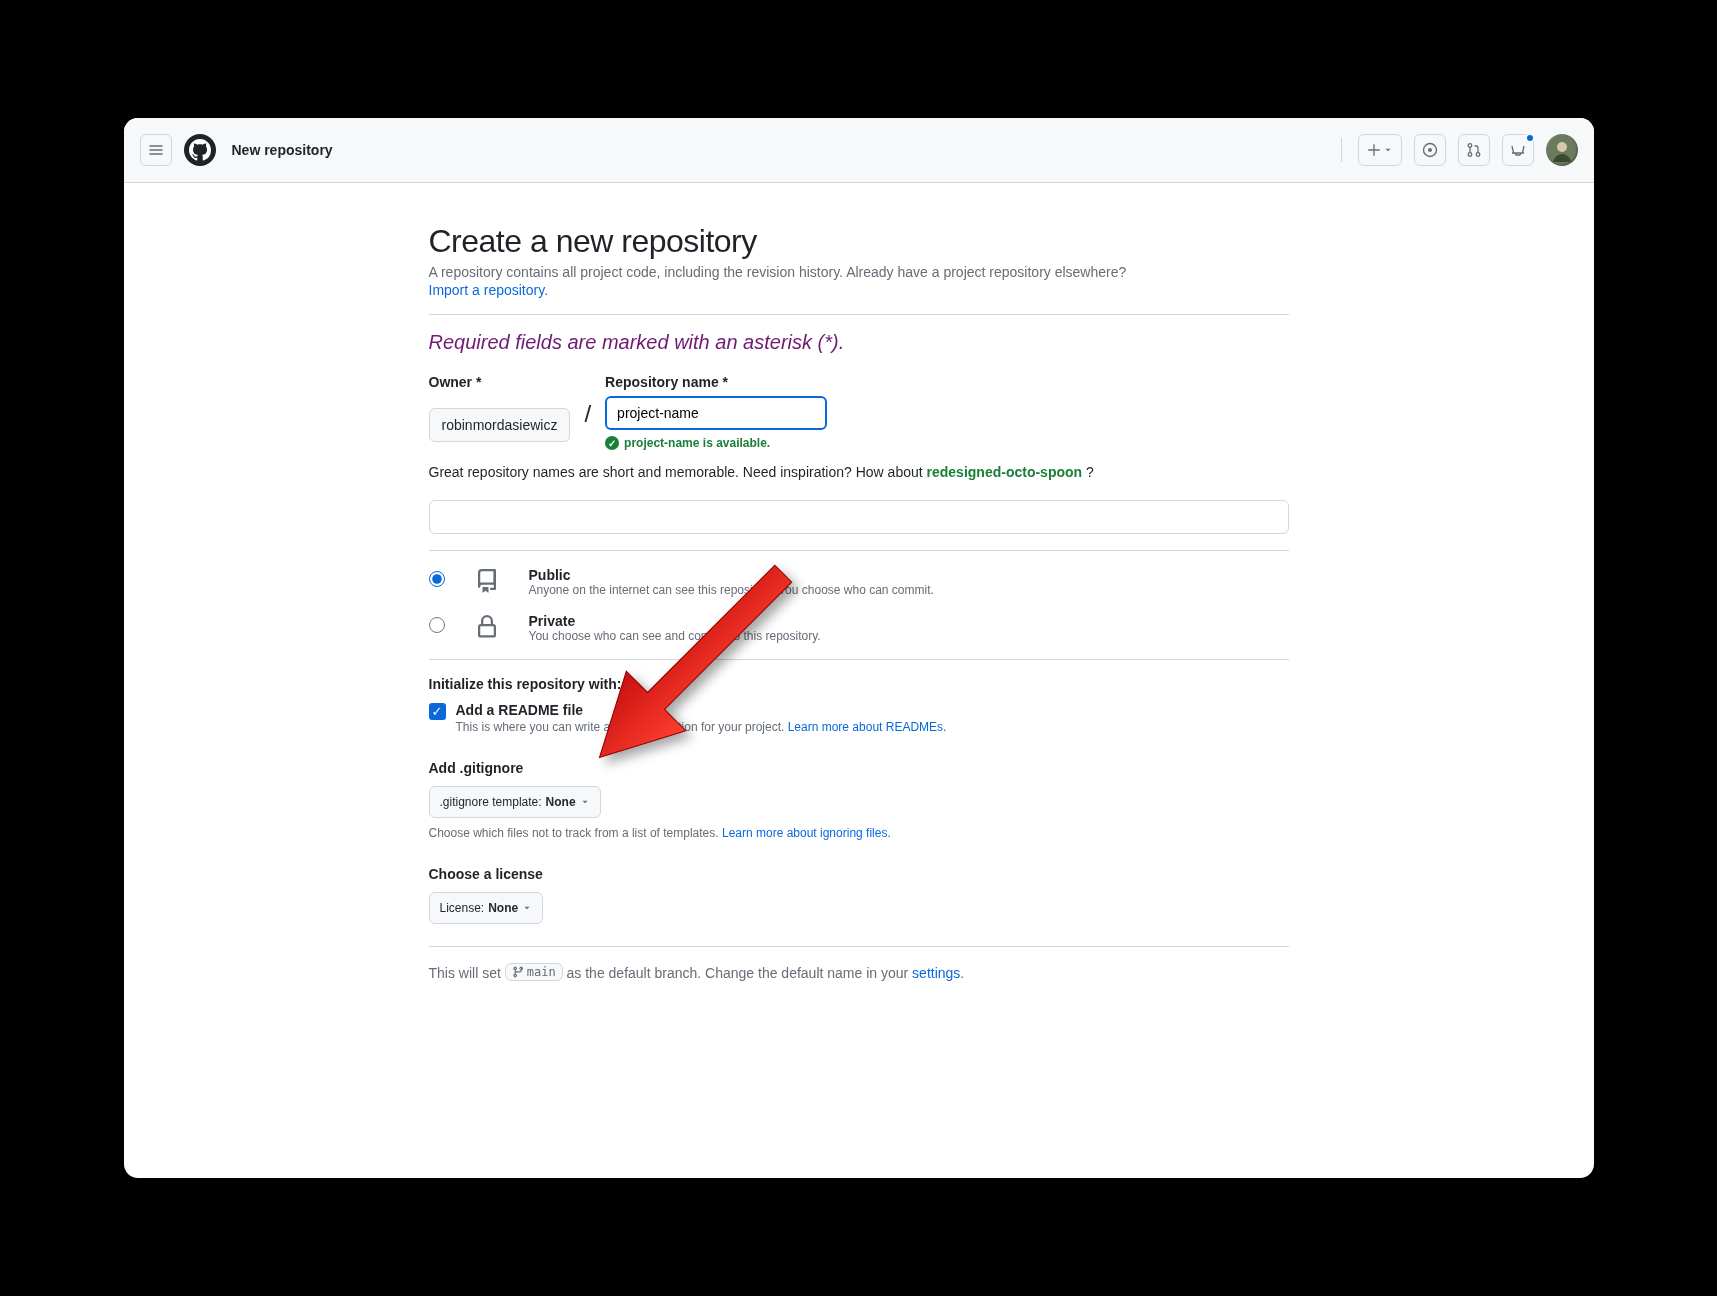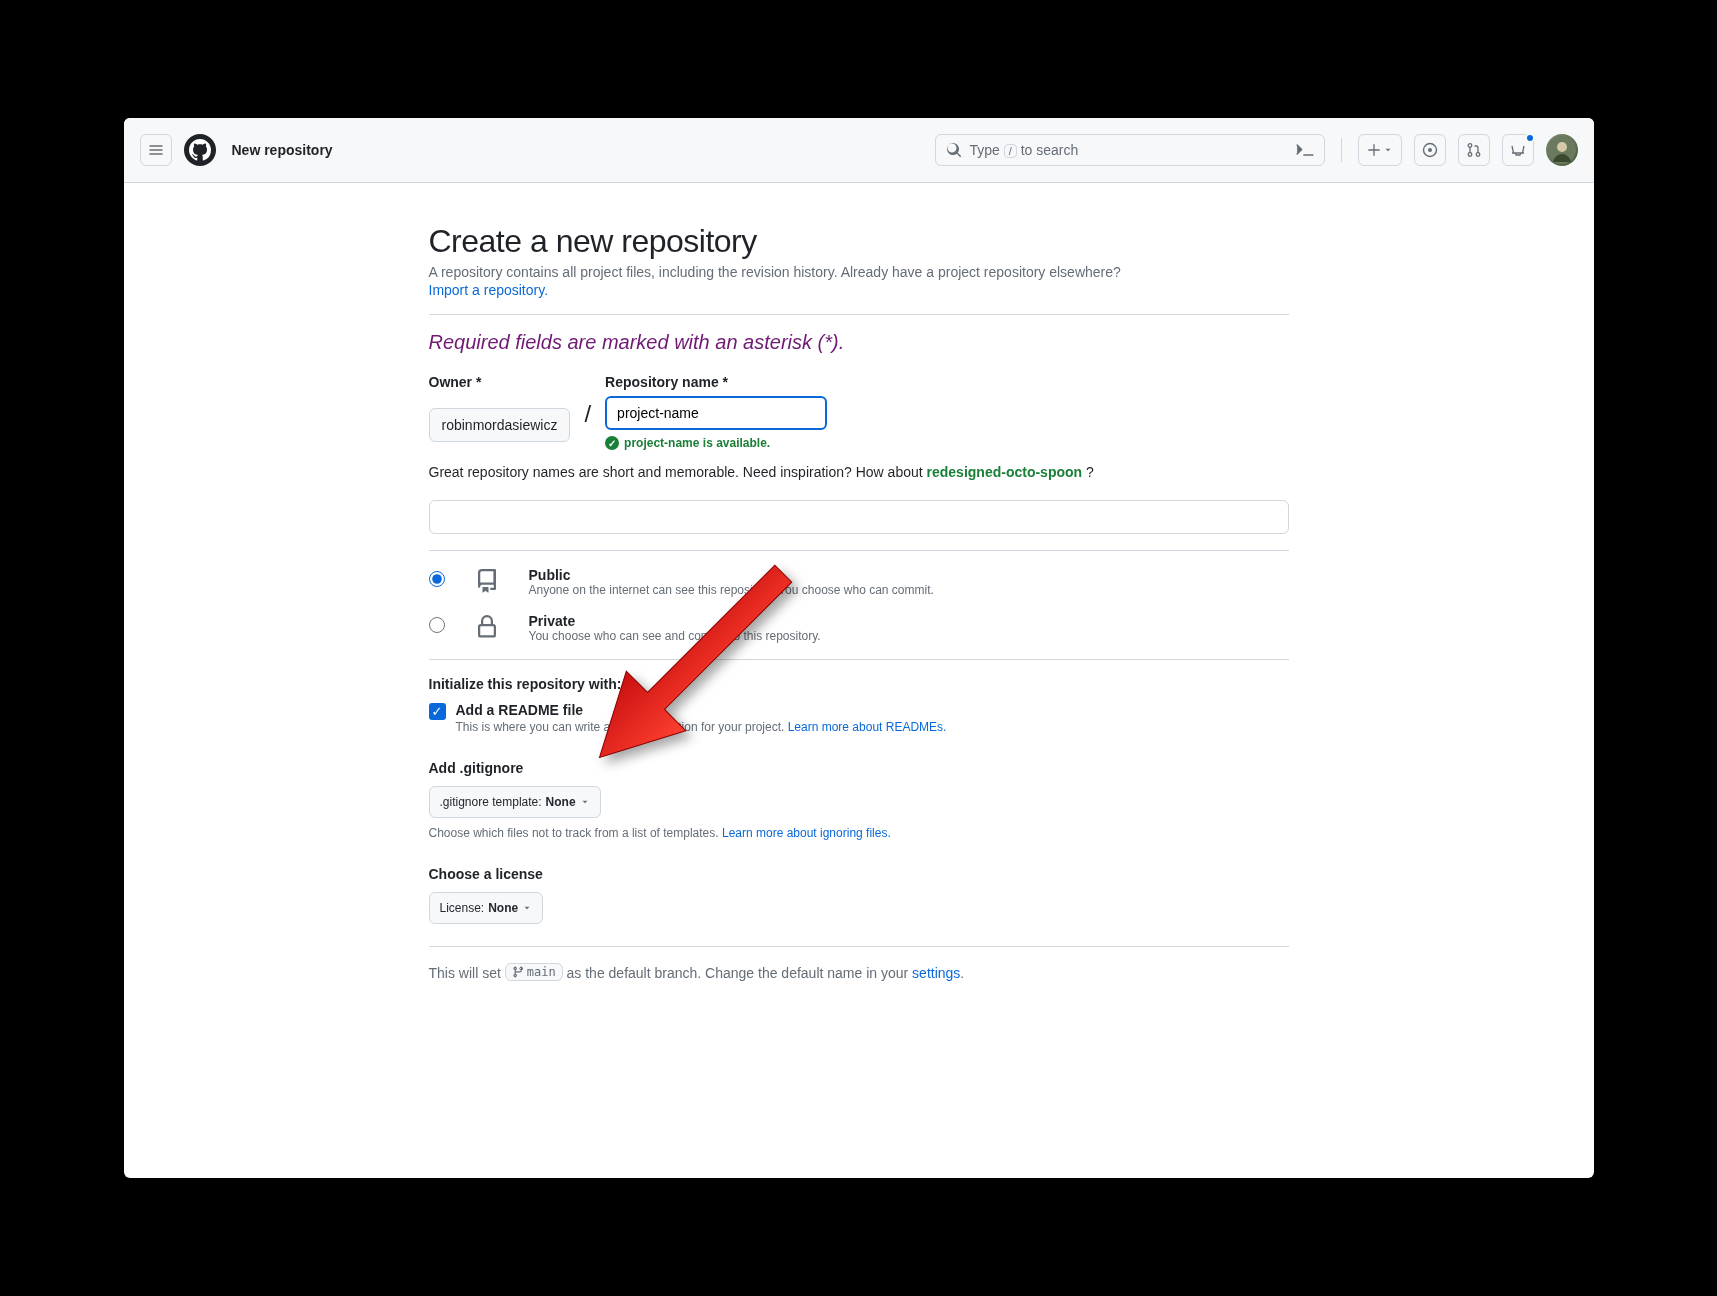--- a/index.html
+++ b/index.html
@@ -11,21 +11,21 @@
     display: flex;
     align-items: center;
     justify-content: center;
     font-size: 14px;
     color: #1f2328;
   }
   .window {
     width: 1470px;
     height: 1060px;
     background: #fff;
-    border-radius: 6px;
+    border-radius: 14px;
     overflow: hidden;
     box-shadow: 0 30px 80px rgba(0,0,0,0.5);
     display: flex;
     flex-direction: column;
   }
   .topbar {
     background: #f6f8fa;
     border-bottom: 1px solid #d0d7de;
     height: 65px;
     display: flex;
@@ -272,35 +272,20 @@
           <path stroke="#656d76" stroke-width="1.5" stroke-linecap="round" d="M2 4h12M2 8h12M2 12h12"></path>
         </svg>
     </div>
     <div class="logo">
       <svg width="22" height="22" viewBox="0 0 16 16">
           <path fill="#fff" d="M8 0C3.58 0 0 3.58 0 8c0 3.54 2.29 6.53 5.47 7.59.4.07.55-.17.55-.38 0-.19-.01-.82-.01-1.49-2.01.37-2.53-.49-2.69-.94-.09-.23-.48-.94-.82-1.13-.28-.15-.68-.52-.01-.53.63-.01 1.08.58 1.23.82.72 1.21 1.87.87 2.33.66.07-.52.28-.87.51-1.07-1.78-.2-3.64-.89-3.64-3.95 0-.87.31-1.59.82-2.15-.08-.2-.36-1.02.08-2.12 0 0 .67-.21 2.2.82.64-.18 1.32-.27 2-.27.68 0 1.36.09 2 .27 1.53-1.04 2.2-.82 2.2-.82.44 1.1.16 1.92.08 2.12.51.56.82 1.27.82 2.15 0 3.07-1.87 3.75-3.65 3.95.29.25.54.73.54 1.48 0 1.07-.01 1.93-.01 2.2 0 .21.15.46.55.38A8.013 8.013 0 0016 8c0-4.42-3.58-8-8-8z"></path>
         </svg>
     </div>
     <span class="page-title">New repository</span>
     <div class="spacer"></div>
-    <div class="search">
-      <div class="search-left">
-        <svg width="16" height="16" viewBox="0 0 16 16">
-            <path fill="#656d76" d="M10.68 11.74a6 6 0 1 1 1.06-1.06l3.04 3.04a.75.75 0 1 1-1.06 1.06l-3.04-3.04ZM6 10.5a4.5 4.5 0 1 0 0-9 4.5 4.5 0 0 0 0 9Z"></path>
-          </svg>
-        <span>
-          <span>Type</span>
-          <span class="kbd">/</span>
-          <span>to search</span>
-        </span>
-      </div>
-      <svg width="18" height="18" viewBox="0 0 16 16">
-          <path fill="#656d76" d="M1 3.5l4 4-4 4M7 12.5h8" stroke="#656d76" stroke-width="1.3" stroke-linecap="round" stroke-linejoin="round"></path>
-        </svg>
-    </div>
     <div style="width:1px;height:24px;background:#d0d7de;margin:0 4px"></div>
     <div class="icon-btn plus-btn">
       <svg width="14" height="14" viewBox="0 0 16 16">
           <path stroke="#656d76" stroke-width="1.5" stroke-linecap="round" d="M8 2v12M2 8h12"></path>
         </svg>
       <svg width="10" height="10" viewBox="0 0 16 16">
           <path fill="#656d76" d="M4 6l4 4 4-4z"></path>
         </svg>
     </div>
     <div class="icon-btn">
@@ -330,21 +315,21 @@
           <path d="M5 26c1-5 5-8 9-8s8 3 9 8" fill="#3a4a2f"></path>
         </svg>
     </div>
   </div>
 
   <div class="content">
     <div class="form">
 
       <h1>Create a new repository</h1>
       <div class="subhead">
-        <span>A repository contains all project files, including the revision history. Already have a project repository elsewhere?</span>
+        <span>A repository contains all project code, including the revision history. Already have a project repository elsewhere?</span>
       </div>
       <a class="link">Import a repository.</a>
 
       <hr class="sep">
       <div class="required-note">Required fields are marked with an asterisk (*).</div>
 
       <div class="row">
         <div>
           <label class="field-label">Owner *</label>
           <div class="owner-btn">

